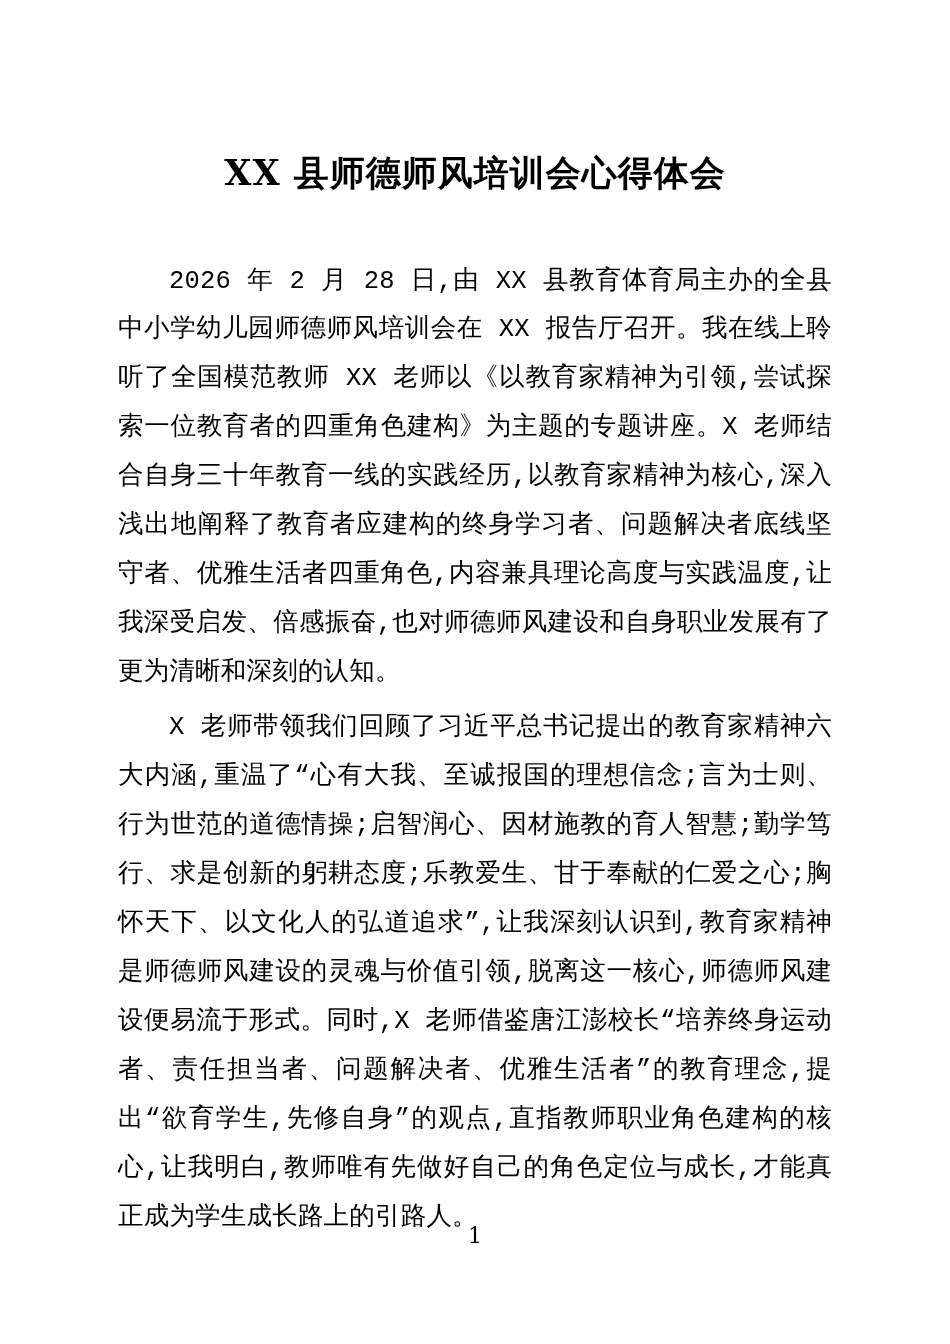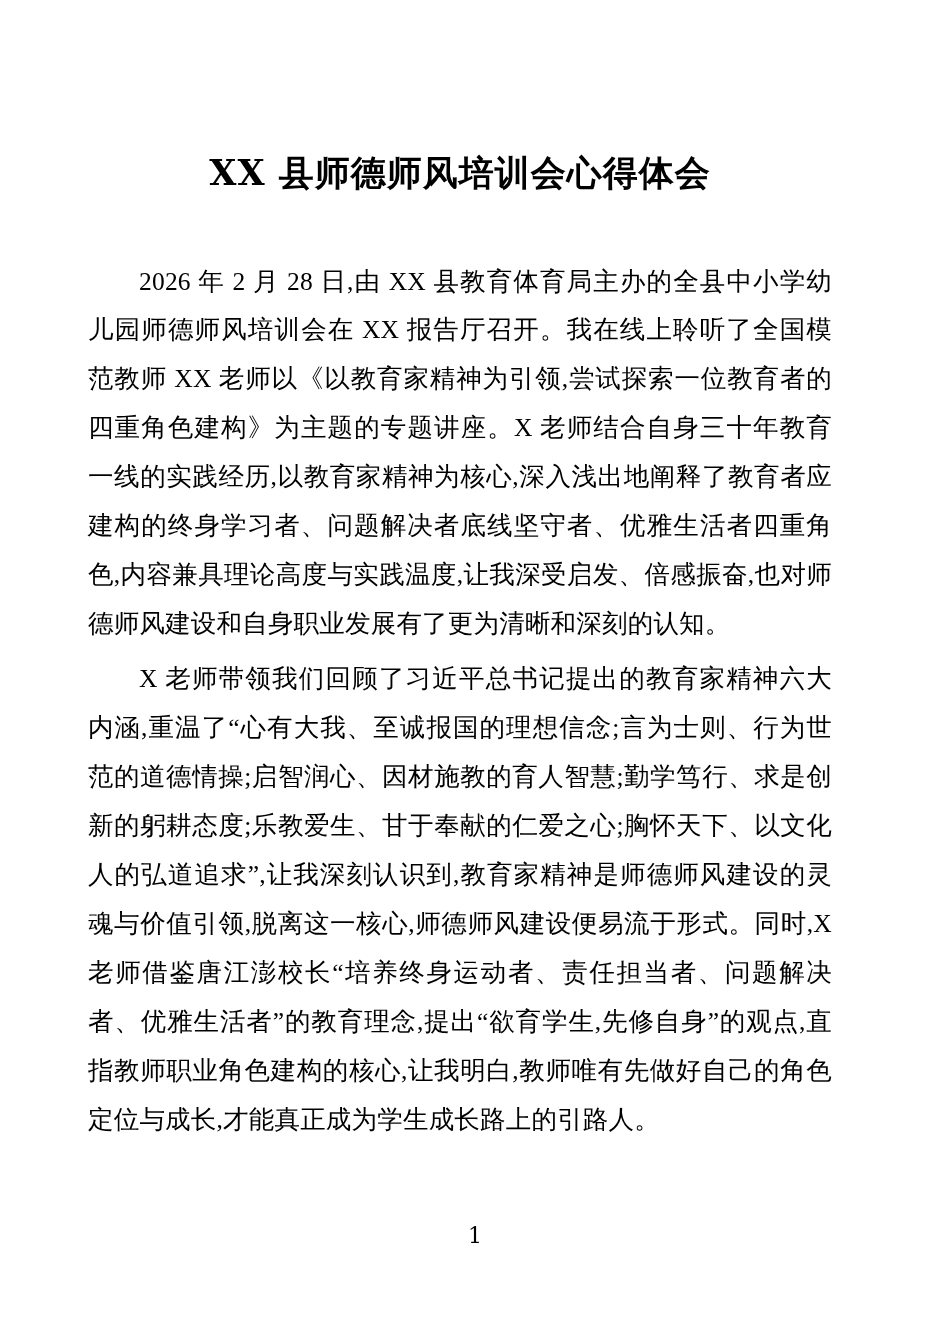--- a/index.html
+++ b/index.html
@@ -10,35 +10,35 @@
   body {
     font-family: "Liberation Serif", "DejaVu Serif", serif;
     color: #000000;
   }
   .page {
     position: relative;
     width: 950px;
     height: 1344px;
     background: #ffffff;
     box-sizing: border-box;
-    padding: 150px 118px 40px 88px;
+    padding: 150px 118px 40px 118px;
     overflow: hidden;
   }
   .doc-title {
     font-family: "DejaVu Serif", "Liberation Serif", serif;
     font-weight: bold;
     font-size: 35px;
     text-align: center;
     letter-spacing: 1px;
     margin: 0 0 62px 0;
     line-height: 1.3;
     color: #000;
   }
   .para {
-    font-family: Liberation Serif, serif;
+    font-family: Liberation Mono, monospace;
     font-size: 25.5px;
     line-height: 1.92;
     text-align: justify;
     text-justify: inter-ideograph;
     text-indent: 2em;
     margin: 0 0 6px 0;
     color: #000;
     letter-spacing: 0.2px;
   }
   .page-number {

